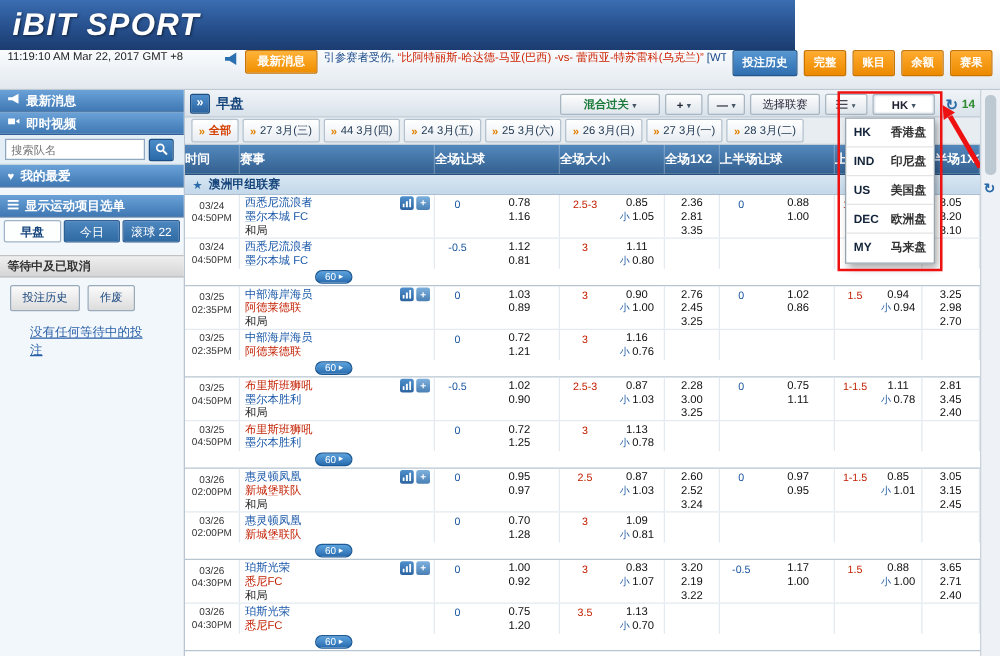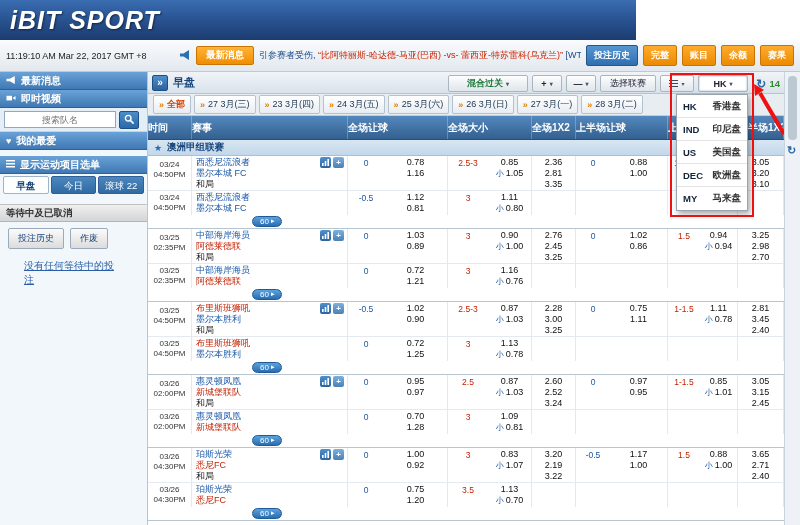--- a/index.html
+++ b/index.html
@@ -8,38 +8,38 @@
   #app { position:absolute; left:0; top:0; width:800px; height:525px; overflow:hidden; background:#fff; }
 
   
   #topbar { position:absolute; left:0; top:0; width:636px; height:40px;
     background:linear-gradient(180deg,#3a6db1 0%, #27508d 55%, #1b3c70 100%); display:flex; align-items:center; }
   #logo { color:#fff; font-size:25px; font-weight:bold; font-style:italic; letter-spacing:1px; padding-left:10px;
     text-shadow:1px 1px 2px rgba(0,0,0,.5); }
 
   
   #infobar { position:absolute; left:0; top:40px; width:800px; height:32px;
-    background:linear-gradient(#fafcfe,#e2e8ee); border-bottom:1px solid #bfc9d3; display:flex; align-items:center; gap:5px; padding:0 6px; }
+    background:linear-gradient(#fafcfe,#e2e8ee); border-bottom:1px solid #bfc9d3; display:flex; align-items:flex-start; gap:5px; padding:0 6px; }
   #datetime { font-size:9px; color:#222; width:168px; white-space:nowrap; }
   .horn { flex:0 0 auto; }
   #news-btn { background:linear-gradient(#ffb338,#ef8e00); border:1px solid #c97400; border-radius:2px;
     color:#fff; font-size:9.5px; font-weight:bold; padding:2px 9px; white-space:nowrap; cursor:pointer; }
   #ticker { flex:1; overflow:hidden; white-space:nowrap; font-size:9px; }
   .tk-b { color:#1a4a8a; } .tk-r { color:#cc2200; }
   .ib-btn { border-radius:2px; font-size:9px; font-weight:bold; color:#fff; padding:3px 7px; white-space:nowrap; cursor:pointer; }
   .ib-blue { background:linear-gradient(#5596d2,#2f6fb0); border:1px solid #23578c; }
   .ib-orange { background:linear-gradient(#ffab2e,#ec8a00); border:1px solid #c97400; }
 
   
   #sidebar { position:absolute; left:0; top:72px; width:148px; height:453px; background:#f2f7fb; border-right:1px solid #b9c6d2; }
   .sbar { height:18px; display:flex; align-items:center; gap:5px; padding:0 6px;
     background:linear-gradient(#6aa2d8,#3f78b3); border-bottom:1px solid #2f5f94; color:#fff; font-size:10px; font-weight:bold; }
   .sbar .hg { color:#fff; font-size:9px; }
   #searchrow { height:24px; display:flex; align-items:center; gap:3px; padding:0 4px; background:#e4eef6; border-bottom:1px solid #c6d4e0; }
-  #search-input { width:112px; height:17px; border:1px solid #8fa8bf; font-size:9px; padding:0 4px; background:#fff; color:#333;text-align:center; }
+  #search-input { width:112px; height:17px; border:1px solid #8fa8bf; font-size:9px; padding:0 4px; background:#fff; color:#333; }
   #search-btn { width:20px; height:18px; border:1px solid #1d4f82; border-radius:2px;
     background:linear-gradient(#4b8cc9,#2a6aa8); display:flex; align-items:center; justify-content:center; cursor:pointer; }
   .sgap { height:6px; }
   #stabs { display:flex; gap:2px; padding:2px 3px; height:22px; }
   .stab { flex:1; text-align:center; font-size:9.5px; padding:3px 0; border:1px solid #2f5f94; border-radius:2px;
     background:linear-gradient(#4d87bf,#2f6aa3); color:#fff; cursor:pointer; white-space:nowrap; }
   .stab.active { background:#fdfefe; color:#16457c; font-weight:bold; border:1px solid #9fb4c6; }
   #pendingbar { height:18px; display:flex; align-items:center; gap:5px; padding:0 6px; margin-top:8px;
     background:linear-gradient(#efefef,#d5d5d5); border-top:1px solid #c2c2c2; border-bottom:1px solid #b5b5b5;
     color:#333; font-size:9.5px; font-weight:bold; }
@@ -277,21 +277,21 @@
       <span class="dtab active">
           <span class="chv">»</span>
           <span class="lbl">全部</span>
         </span>
       <span class="dtab">
           <span class="chv">»</span>
           <span class="lbl">27 3月(三)</span>
         </span>
       <span class="dtab">
           <span class="chv">»</span>
-          <span class="lbl">23 3月(四)</span>
+          <span class="lbl">44 3月(四)</span>
         </span>
       <span class="dtab">
           <span class="chv">»</span>
           <span class="lbl">24 3月(五)</span>
         </span>
       <span class="dtab">
           <span class="chv">»</span>
           <span class="lbl">25 3月(六)</span>
         </span>
       <span class="dtab">

